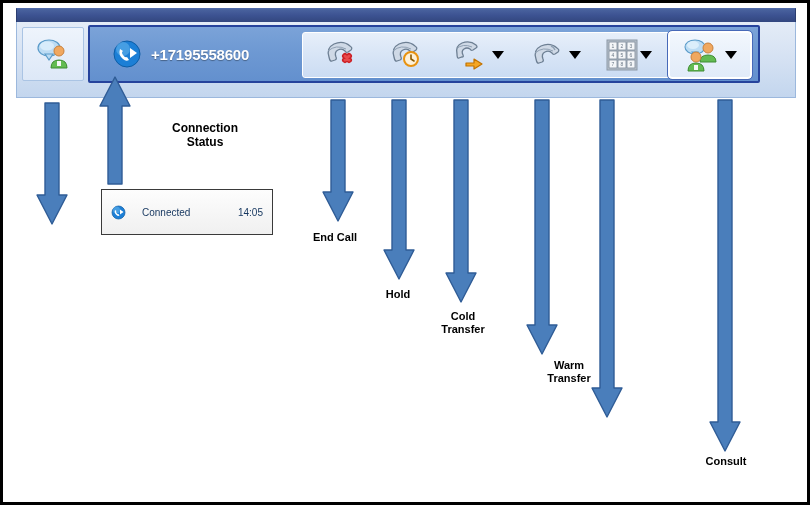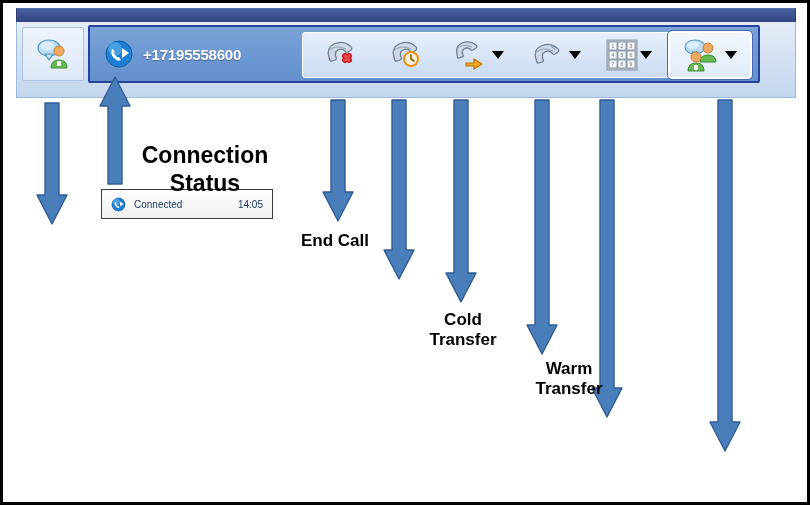--- a/index.html
+++ b/index.html
@@ -64,21 +64,21 @@
     width: 672px; height: 58px;
     background: linear-gradient(to bottom, #7ba3d8 0%, #6e99d3 45%, #6390ce 100%);
     border: 2px solid #26439c;
     border-radius: 2px;
     display: flex;
     align-items: center;
   }
   .call-identity {
     display: flex; align-items: center;
     gap: 9px;
-    padding-left: 14px;
+    padding-left: 22px;
     width: 212px;
     height: 100%;
   }
   .call-number {
     color: #ffffff;
     font-size: 15px;
     font-weight: bold;
     letter-spacing: -0.2px;
     text-shadow: 0 1px 1px rgba(0,0,0,.35);
     white-space: nowrap;
@@ -123,26 +123,26 @@
     outline: 1px solid #4769b8;
     border-radius: 4px;
     display: flex; align-items: center; justify-content: center;
     gap: 1px;
   }
 
   
   #status-chip {
     position: absolute;
     left: 98px; top: 186px;
-    width: 172px; height: 30px;
+    width: 172px; height: 46px;
     background: linear-gradient(to bottom, #fdfdfd 0%, #f0f0f0 100%);
     border: 1px solid #3a3a3a;
     display: flex; align-items: center;
     padding: 0 9px;
-    gap: 8px;
+    gap: 16px;
   }
   #status-chip .chip-label {
     font-size: 10px;
     color: #14355e;
     flex: 1;
   }
   #status-chip .chip-time {
     font-size: 10px;
     color: #14355e;
     font-weight: normal;
@@ -150,26 +150,26 @@
 
   
   .arrow { position: absolute; }
   .arrow svg { display: block; overflow: visible; }
 
   
   .anno {
     position: absolute;
     color: #000000;
     font-weight: bold;
-    font-size: 17px;
+    font-size: 11px;
     line-height: 1.2;
     text-align: center;
     white-space: pre-line;
   }
-  #anno-connection { left: 122px; top: 118px; width: 160px; font-size: 23px; margin-top: 21px; }
+  #anno-connection { left: 122px; top: 118px; width: 160px; font-size: 12px; }
   #anno-endcall    { left: 272px; top: 228px; width: 120px; }
   #anno-hold       { left: 350px; top: 285px; width: 90px;  }
   #anno-cold       { left: 400px; top: 307px; width: 120px; }
   #anno-warm       { left: 506px; top: 356px; width: 120px; }
   #anno-keypad     { left: 550px; top: 418px; width: 120px; }
   #anno-consult    { left: 663px; top: 452px; width: 120px; }
 </style>
 </head>
 <body>
 
@@ -354,18 +354,20 @@
 
   <div class="arrow" style="left:707px; top:97px;">
     <svg width="32" height="352">
       <polygon points="8,0 22,0 22,322 30,322 15,351 0,322 8,322" fill="#4a7ebb" stroke="#2f5c96" stroke-width="1.4" stroke-linejoin="round"></polygon>
     </svg>
   </div>
 
   <div class="anno" id="anno-connection">Connection
 Status</div>
   <div class="anno" id="anno-endcall">End Call</div>
+  <div class="anno" id="anno-hold">Hold</div>
   <div class="anno" id="anno-cold">Cold
 Transfer</div>
   <div class="anno" id="anno-warm">Warm
 Transfer</div>
+  <div class="anno" id="anno-consult">Consult</div>
 
 </div>
 
 </body></html>

